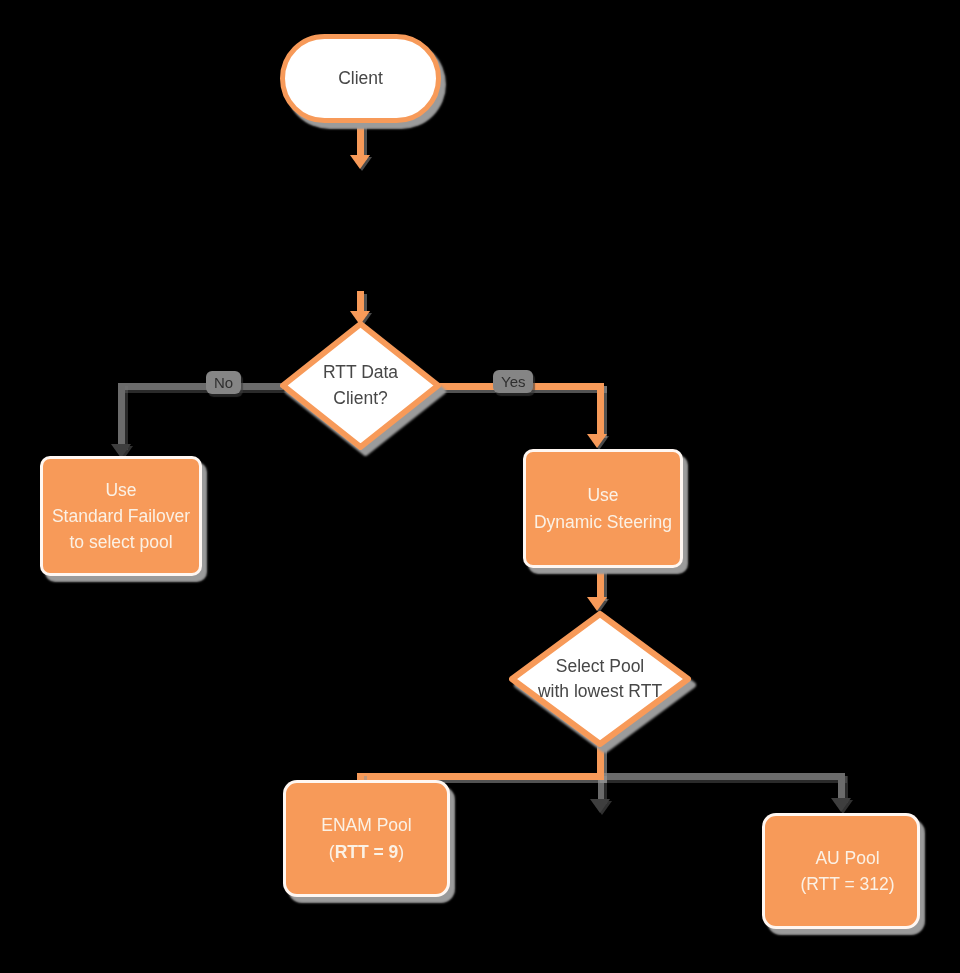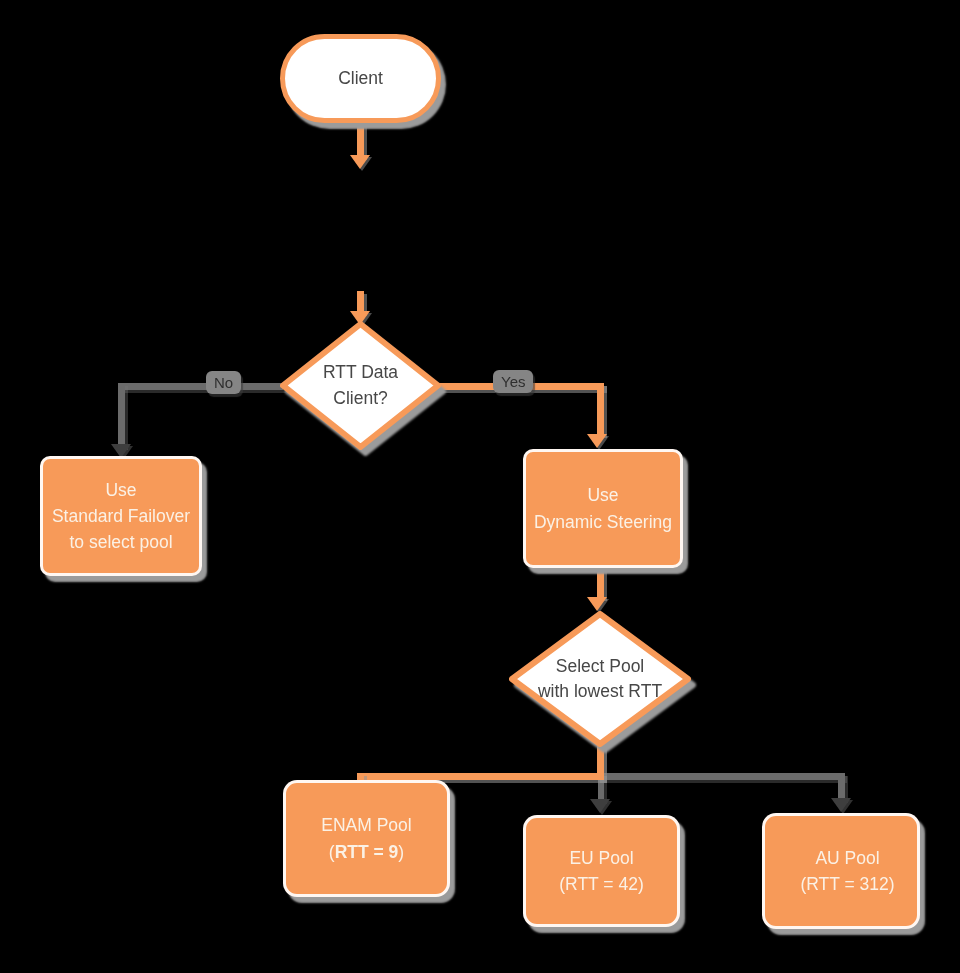--- a/index.html
+++ b/index.html
@@ -113,23 +113,19 @@
     </div>
   </div>
 
   <div class="node rect-node" style="left:283px;top:780px;width:167px;height:117px;border-radius:14px;">
     <div>ENAM Pool</div>
     <div>
       <span>(</span><span class="bold">RTT = 9</span><span>)</span>
     </div>
   </div>
 
-  <div class="node rect-node" style="left:523px;top:815px;width:157px;height:112px;border-radius:14px;">
-    <div>EU Pool</div>
-    <div>(RTT = 42)</div>
-  </div>
 
   <div class="node rect-node" style="left:762px;top:813px;width:158px;height:116px;border-radius:14px;padding-left:13px;">
     <div>AU Pool</div>
     <div>(RTT = 312)</div>
   </div>
 
 </div>
 
 </body></html>

